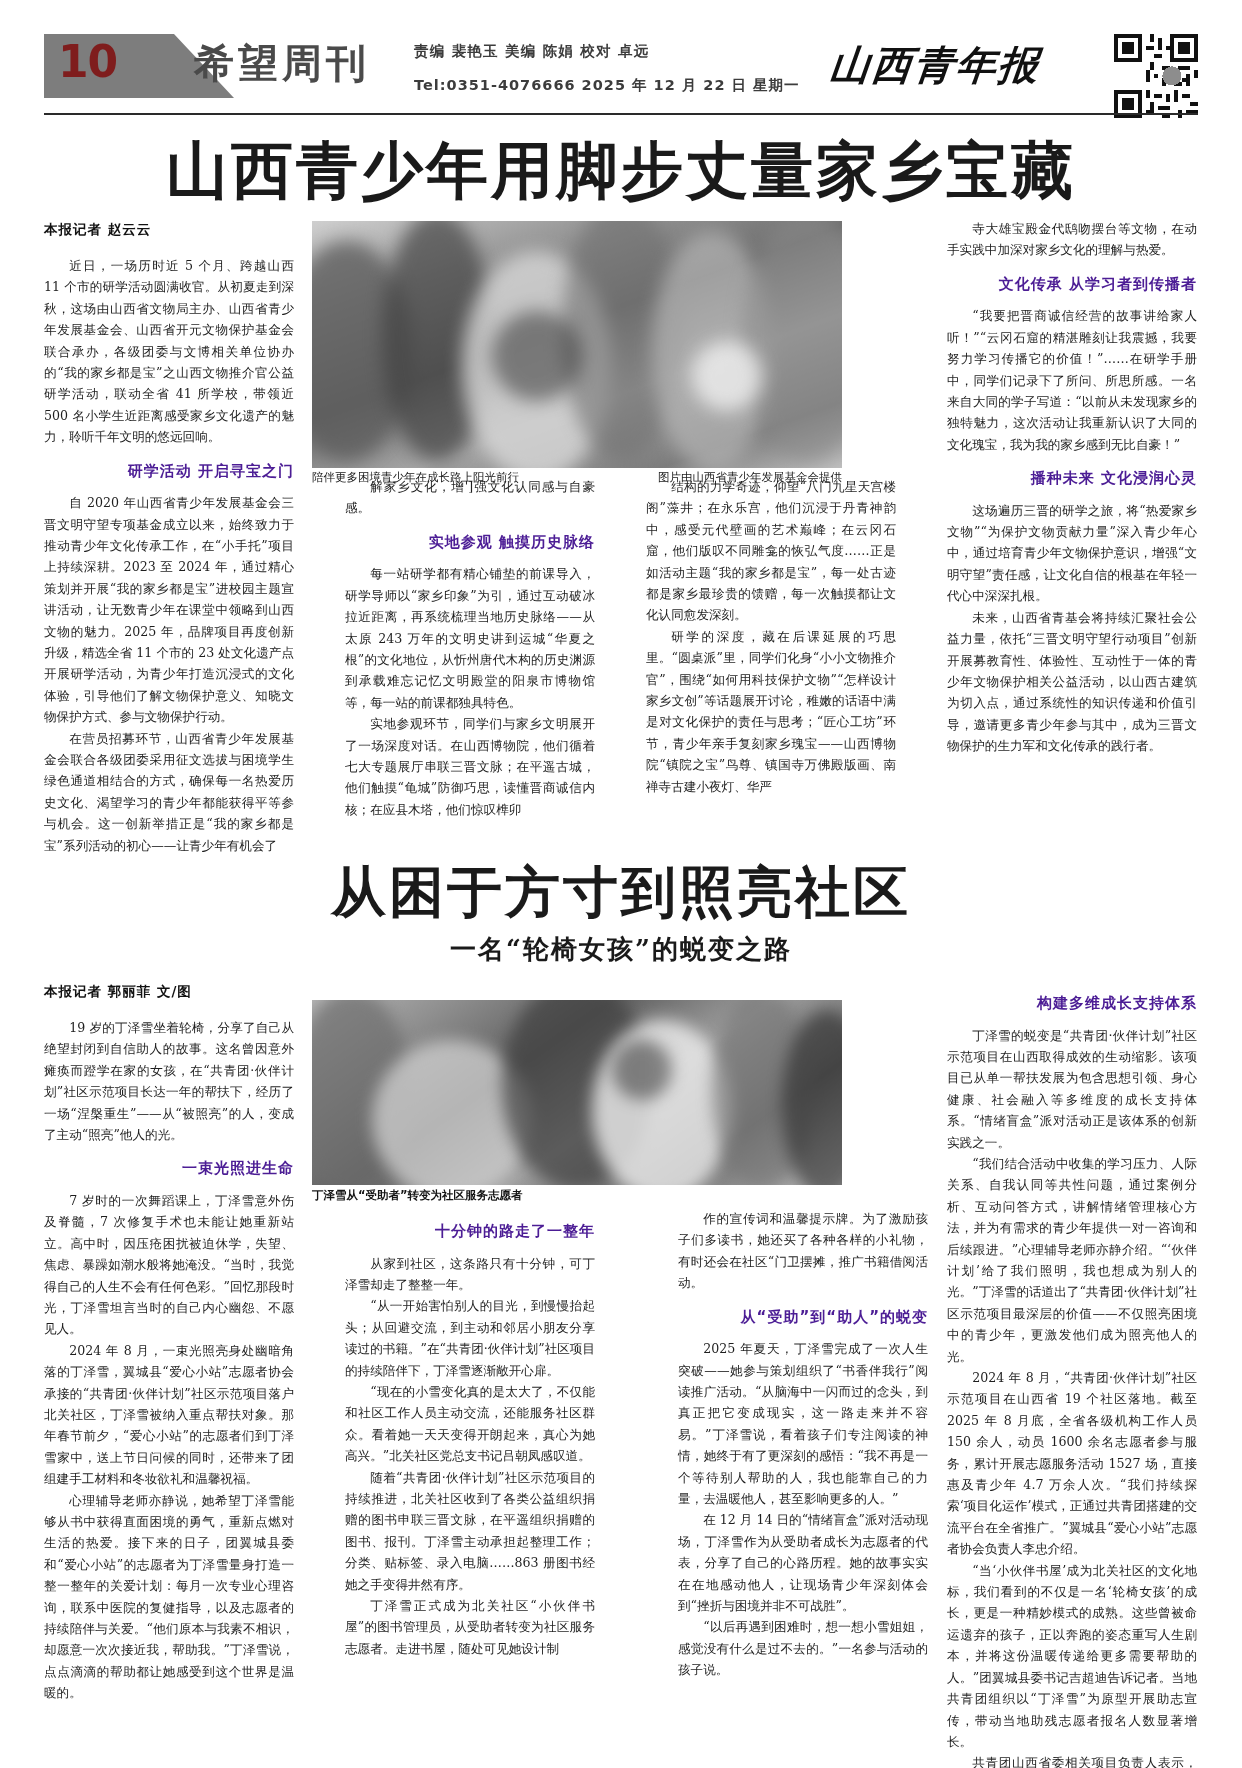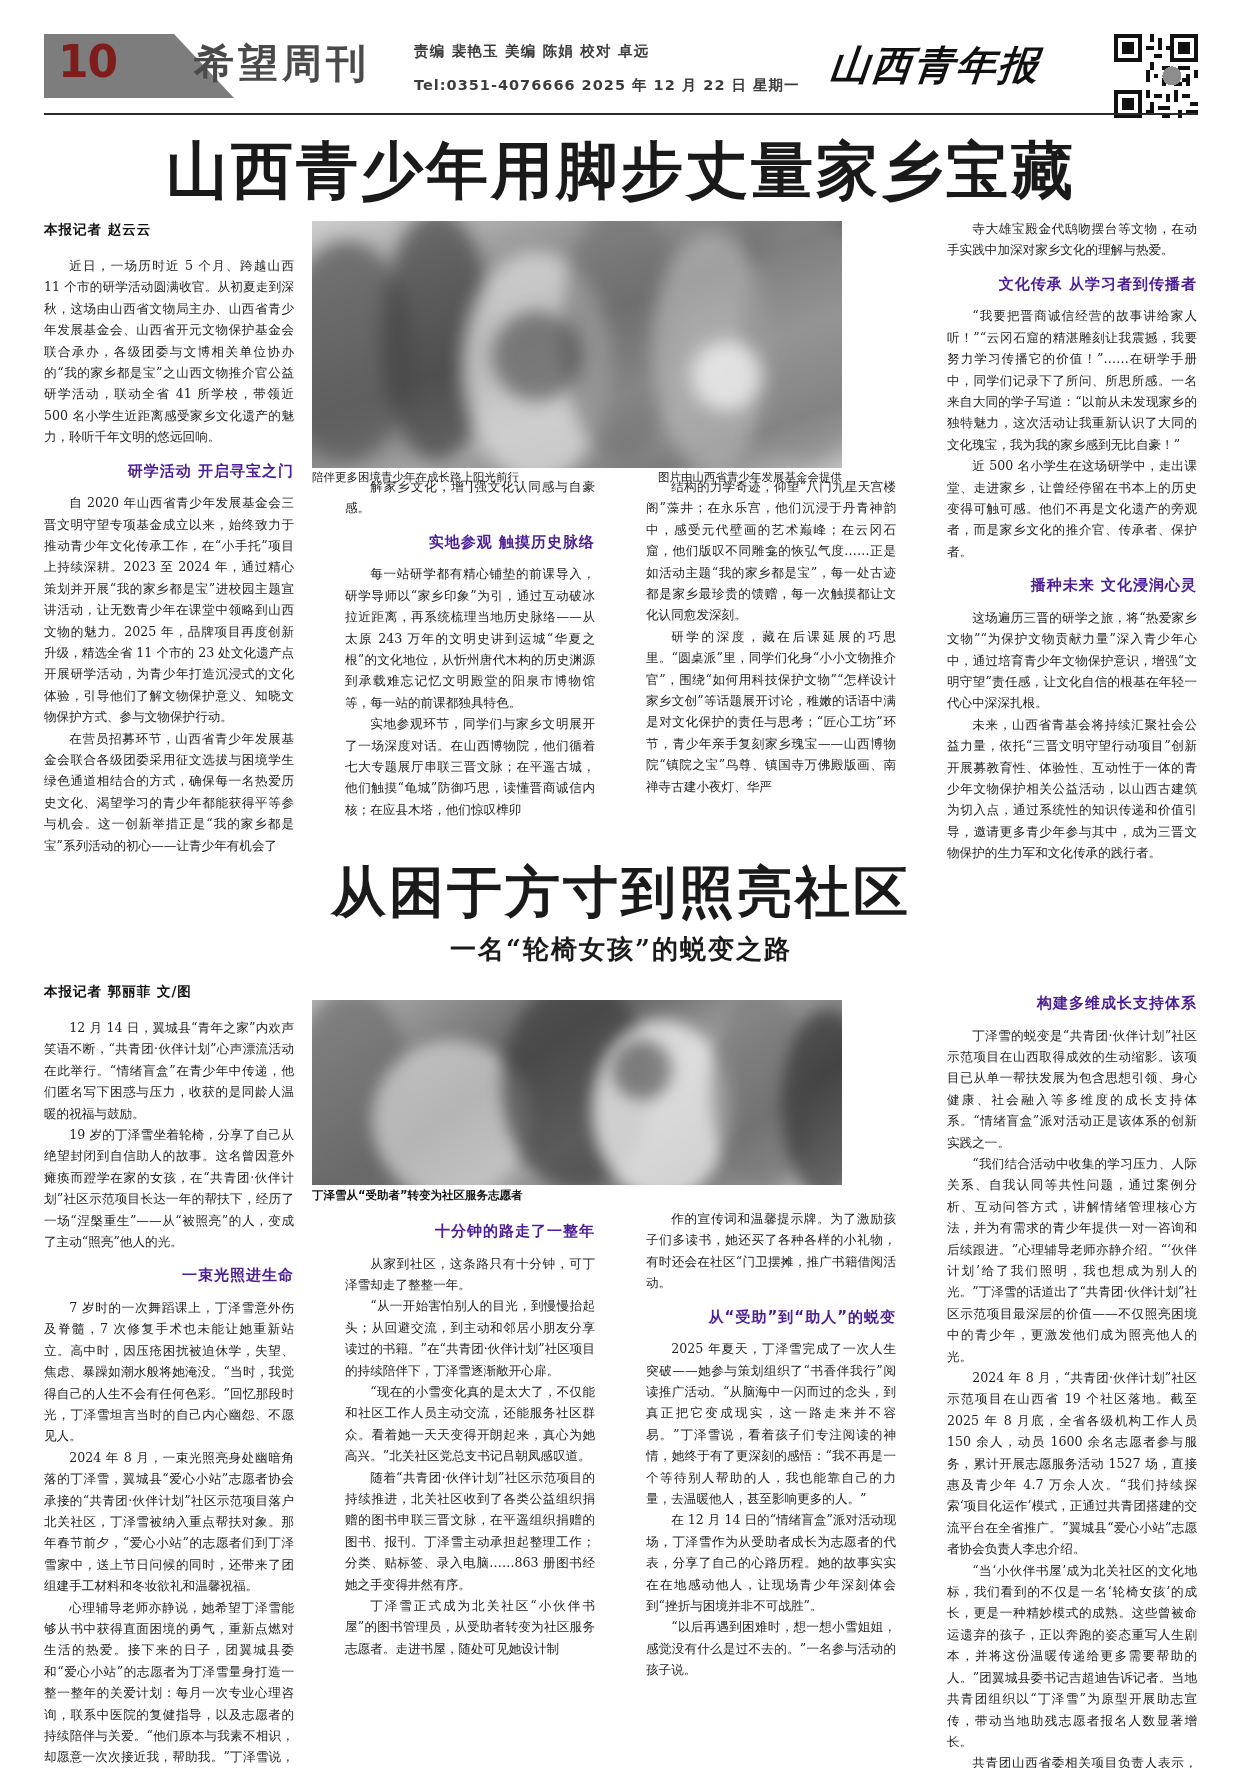--- a/index.html
+++ b/index.html
@@ -232,21 +232,20 @@
 
     <div class="col c3" style="top:258px;">
       <p class="p">结构的力学奇迹，仰望“八门九星天宫楼阁”藻井；在永乐宫，他们沉浸于丹青神韵中，感受元代壁画的艺术巅峰；在云冈石窟，他们版叹不同雕龛的恢弘气度……正是如活动主题“我的家乡都是宝”，每一处古迹都是家乡最珍贵的馈赠，每一次触摸都让文化认同愈发深刻。</p>
       <p class="p">研学的深度，藏在后课延展的巧思里。“圆桌派”里，同学们化身“小小文物推介官”，围绕“如何用科技保护文物”“怎样设计家乡文创”等话题展开讨论，稚嫩的话语中满是对文化保护的责任与思考；“匠心工坊”环节，青少年亲手复刻家乡瑰宝——山西博物院“镇院之宝”鸟尊、镇国寺万佛殿版画、南禅寺古建小夜灯、华严</p>
     </div>
 
     <div class="col c4">
       <p class="p">寺大雄宝殿金代鸱吻摆台等文物，在动手实践中加深对家乡文化的理解与热爱。</p>
       <div class="sub">文化传承  从学习者到传播者</div>
       <p class="p">“我要把晋商诚信经营的故事讲给家人听！”“云冈石窟的精湛雕刻让我震撼，我要努力学习传播它的价值！”……在研学手册中，同学们记录下了所问、所思所感。一名来自大同的学子写道：“以前从未发现家乡的独特魅力，这次活动让我重新认识了大同的文化瑰宝，我为我的家乡感到无比自豪！”</p>
-      <p class="p">近 500 名小学生在这场研学中，走出课堂、走进家乡，让曾经停留在书本上的历史变得可触可感。他们不再是文化遗产的旁观者，而是家乡文化的推介官、传承者、保护者。</p>
       <div class="sub">播种未来  文化浸润心灵</div>
       <p class="p">这场遍历三晋的研学之旅，将“热爱家乡文物”“为保护文物贡献力量”深入青少年心中，通过培育青少年文物保护意识，增强“文明守望”责任感，让文化自信的根基在年轻一代心中深深扎根。</p>
       <p class="p">未来，山西省青基会将持续汇聚社会公益力量，依托“三晋文明守望行动项目”创新开展募教育性、体验性、互动性于一体的青少年文物保护相关公益活动，以山西古建筑为切入点，通过系统性的知识传递和价值引导，邀请更多青少年参与其中，成为三晋文物保护的生力军和文化传承的践行者。</p>
     </div>
   </div>
 
   <div class="head2">从困于方寸到照亮社区</div>
   <div class="head2sub">一名“轮椅女孩”的蜕变之路</div>
 
   <div class="photo2">
@@ -257,38 +256,37 @@
     <div class="blur" style="left:400px;top:-10px;width:100px;height:200px;background:#777;opacity:.65;"></div>
     <div class="blur" style="left:470px;top:10px;width:90px;height:190px;background:#2b2b2b;opacity:.6;"></div>
     <div class="blur" style="left:300px;top:40px;width:60px;height:60px;background:#3a3a3a;opacity:.55;"></div>
   </div>
   <div class="cap2">丁泽雪从“受助者”转变为社区服务志愿者</div>
 
   <div class="a2">
 
     <div class="col2 c1">
       <div class="byline">本报记者 郭丽菲 文/图</div>
-      <p class="p">12 月 14 日，翼城县“青年之家”内欢声笑语不断，“共青团·伙伴计划”心声漂流活动在此举行。“情绪盲盒”在青少年中传递，他们匿名写下困惑与压力，收获的是同龄人温暖的祝福与鼓励。</p>
       <p class="p">19 岁的丁泽雪坐着轮椅，分享了自己从绝望封闭到自信助人的故事。这名曾因意外瘫痪而蹬学在家的女孩，在“共青团·伙伴计划”社区示范项目长达一年的帮扶下，经历了一场“涅槃重生”——从“被照亮”的人，变成了主动“照亮”他人的光。</p>
       <div class="sub">一束光照进生命</div>
       <p class="p">7 岁时的一次舞蹈课上，丁泽雪意外伤及脊髓，7 次修复手术也未能让她重新站立。高中时，因压疮困扰被迫休学，失望、焦虑、暴躁如潮水般将她淹没。“当时，我觉得自己的人生不会有任何色彩。”回忆那段时光，丁泽雪坦言当时的自己内心幽怨、不愿见人。</p>
       <p class="p">2024 年 8 月，一束光照亮身处幽暗角落的丁泽雪，翼城县“爱心小站”志愿者协会承接的“共青团·伙伴计划”社区示范项目落户北关社区，丁泽雪被纳入重点帮扶对象。那年春节前夕，“爱心小站”的志愿者们到丁泽雪家中，送上节日问候的同时，还带来了团组建手工材料和冬妆欲礼和温馨祝福。</p>
       <p class="p">心理辅导老师亦静说，她希望丁泽雪能够从书中获得直面困境的勇气，重新点燃对生活的热爱。接下来的日子，团翼城县委和“爱心小站”的志愿者为丁泽雪量身打造一整一整年的关爱计划：每月一次专业心理咨询，联系中医院的复健指导，以及志愿者的持续陪伴与关爱。“他们原本与我素不相识，却愿意一次次接近我，帮助我。”丁泽雪说，点点滴滴的帮助都让她感受到这个世界是温暖的。</p>
     </div>
 
     <div class="col2 c2" style="top:228px;">
       <div class="sub">十分钟的路走了一整年</div>
       <p class="p">从家到社区，这条路只有十分钟，可丁泽雪却走了整整一年。</p>
       <p class="p">“从一开始害怕别人的目光，到慢慢抬起头；从回避交流，到主动和邻居小朋友分享读过的书籍。”在“共青团·伙伴计划”社区项目的持续陪伴下，丁泽雪逐渐敞开心扉。</p>
       <p class="p">“现在的小雪变化真的是太大了，不仅能和社区工作人员主动交流，还能服务社区群众。看着她一天天变得开朗起来，真心为她高兴。”北关社区党总支书记吕朝凤感叹道。</p>
       <p class="p">随着“共青团·伙伴计划”社区示范项目的持续推进，北关社区收到了各类公益组织捐赠的图书申联三晋文脉，在平遥组织捐赠的图书、报刊。丁泽雪主动承担起整理工作；分类、贴标签、录入电脑……863 册图书经她之手变得井然有序。</p>
       <p class="p">丁泽雪正式成为北关社区“小伙伴书屋”的图书管理员，从受助者转变为社区服务志愿者。走进书屋，随处可见她设计制</p>
     </div>
 
-    <div class="col2 c3" style="top:228px;">
+    <div class="col2 c3" style="top:228px;margin-left:32px;">
       <p class="p">作的宣传词和温馨提示牌。为了激励孩子们多读书，她还买了各种各样的小礼物，有时还会在社区“门卫摆摊，推广书籍借阅活动。</p>
       <div class="sub">从“受助”到“助人”的蜕变</div>
       <p class="p">2025 年夏天，丁泽雪完成了一次人生突破——她参与策划组织了“书香伴我行”阅读推广活动。“从脑海中一闪而过的念头，到真正把它变成现实，这一路走来并不容易。”丁泽雪说，看着孩子们专注阅读的神情，她终于有了更深刻的感悟：“我不再是一个等待别人帮助的人，我也能靠自己的力量，去温暖他人，甚至影响更多的人。”</p>
       <p class="p">在 12 月 14 日的“情绪盲盒”派对活动现场，丁泽雪作为从受助者成长为志愿者的代表，分享了自己的心路历程。她的故事实实在在地感动他人，让现场青少年深刻体会到“挫折与困境并非不可战胜”。</p>
       <p class="p">“以后再遇到困难时，想一想小雪姐姐，感觉没有什么是过不去的。”一名参与活动的孩子说。</p>
     </div>
 
     <div class="col2 c4">
       <div class="sub">构建多维成长支持体系</div>
       <p class="p">丁泽雪的蜕变是“共青团·伙伴计划”社区示范项目在山西取得成效的生动缩影。该项目已从单一帮扶发展为包含思想引领、身心健康、社会融入等多维度的成长支持体系。“情绪盲盒”派对活动正是该体系的创新实践之一。</p>

